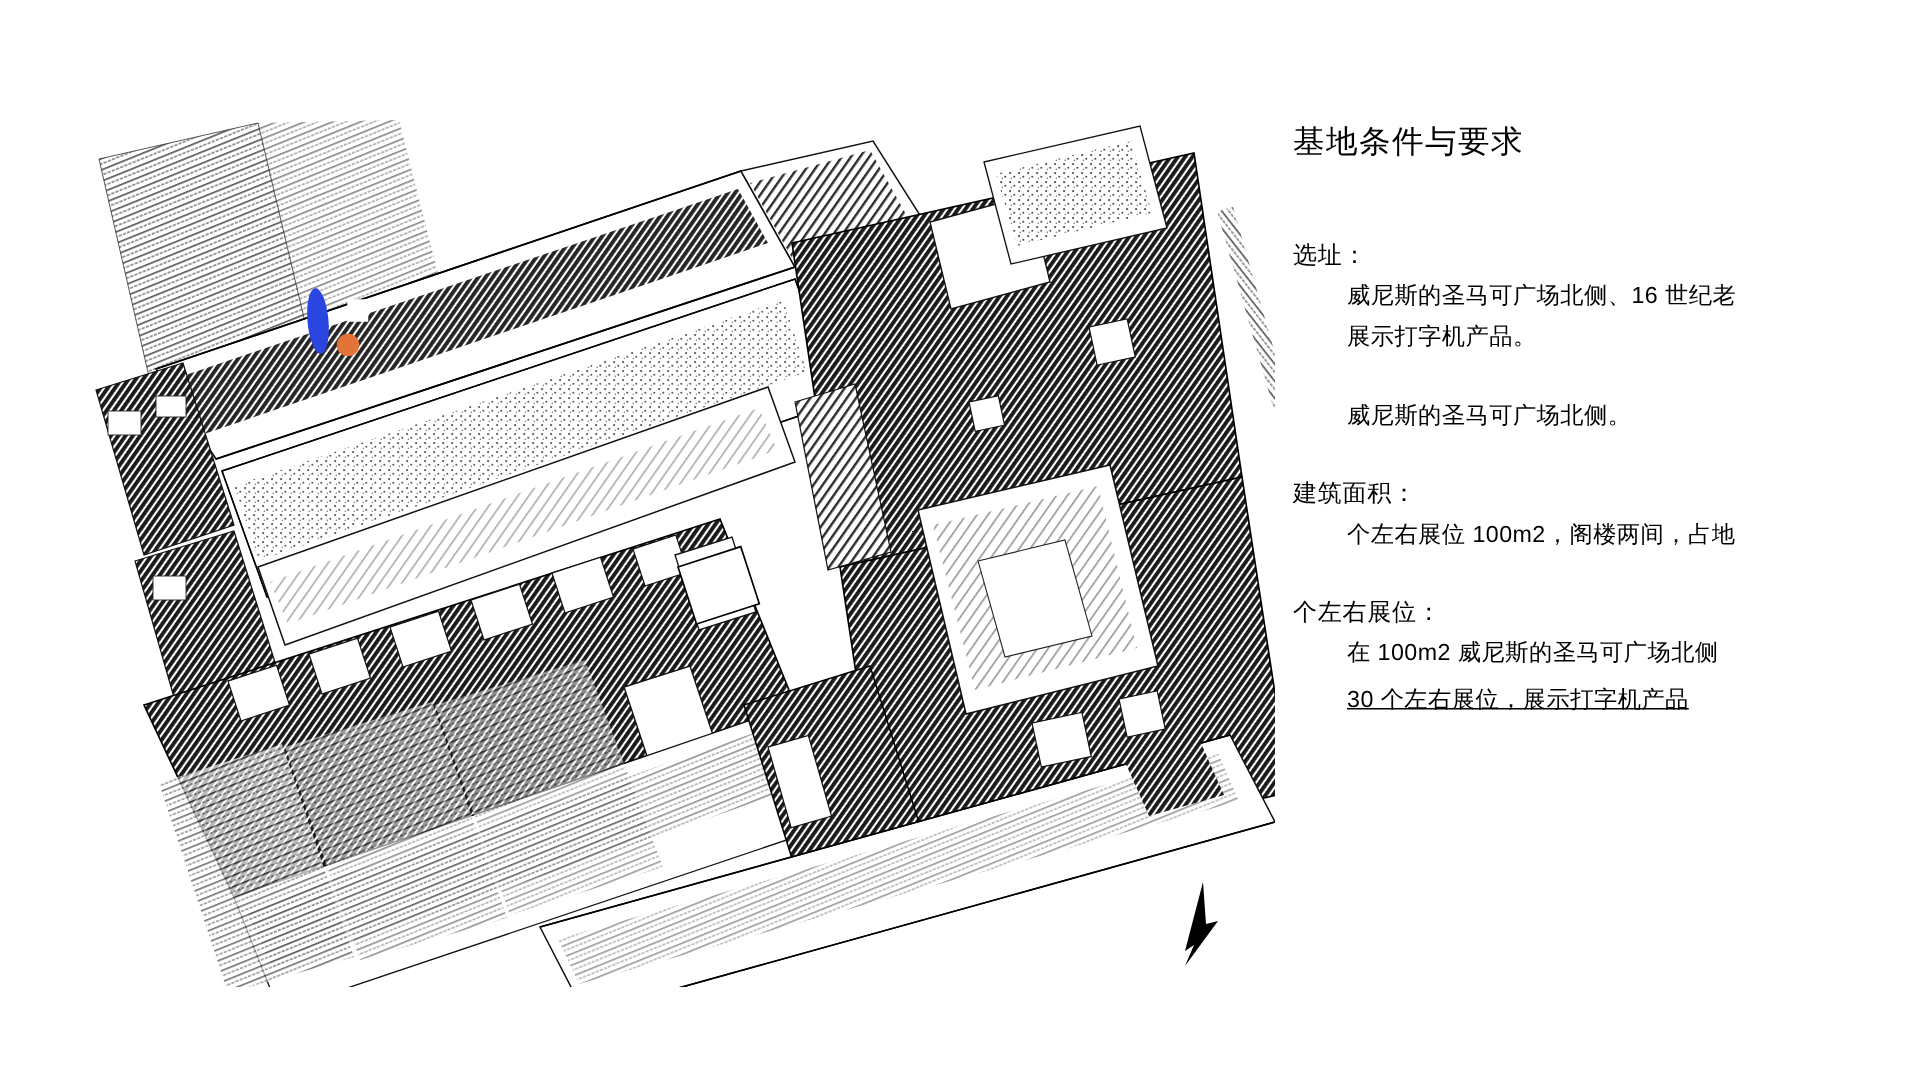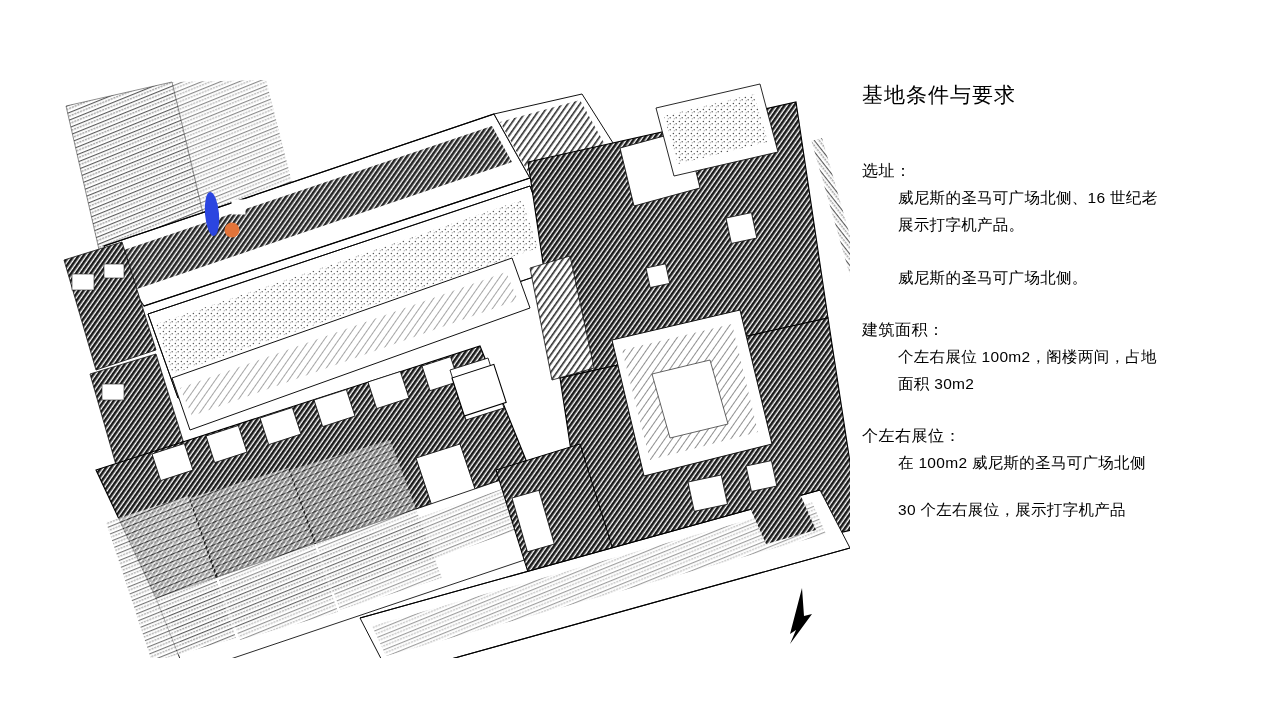--- a/index.html
+++ b/index.html
@@ -54,21 +54,21 @@
     line-height: 26px;
     letter-spacing: 0.5px;
   }
   .sec-body {
     font-size: 15.5px;
     line-height: 27px;
     letter-spacing: 0.3px;
     padding-left: 36px;
   }
   .sec-body .line { display: block; white-space: nowrap; }
-  .gap-top { margin-top: 20px; }
+  .gap-top { margin-top: 4px; text-decoration: underline; }
 </style>
 </head>
 <body>
 
 <div id="plan-panel">
   <svg id="plan-svg" viewBox="0 0 790 580">
     <defs>
       <pattern id="hatchDark" width="4" height="4" patternUnits="userSpaceOnUse" patternTransform="rotate(35)">
         <rect width="4" height="4" fill="#ffffff"></rect>
         <rect width="2.6" height="4" fill="#1a1a1a"></rect>
@@ -211,21 +211,20 @@
   <div class="section">
     <div class="sec-body">
       <span class="line">威尼斯的圣马可广场北侧。</span>
     </div>
   </div>
 
   <div class="section">
     <div class="sec-label">建筑面积：</div>
     <div class="sec-body">
       <span class="line">个左右展位 100m2，阁楼两间，占地</span>
-      <span class="line">面积 30m2</span>
     </div>
   </div>
 
   <div class="section">
     <div class="sec-label">个左右展位：</div>
     <div class="sec-body">
       <span class="line">在 100m2 威尼斯的圣马可广场北侧</span>
       <span class="line gap-top">30 个左右展位，展示打字机产品</span>
     </div>
   </div>

